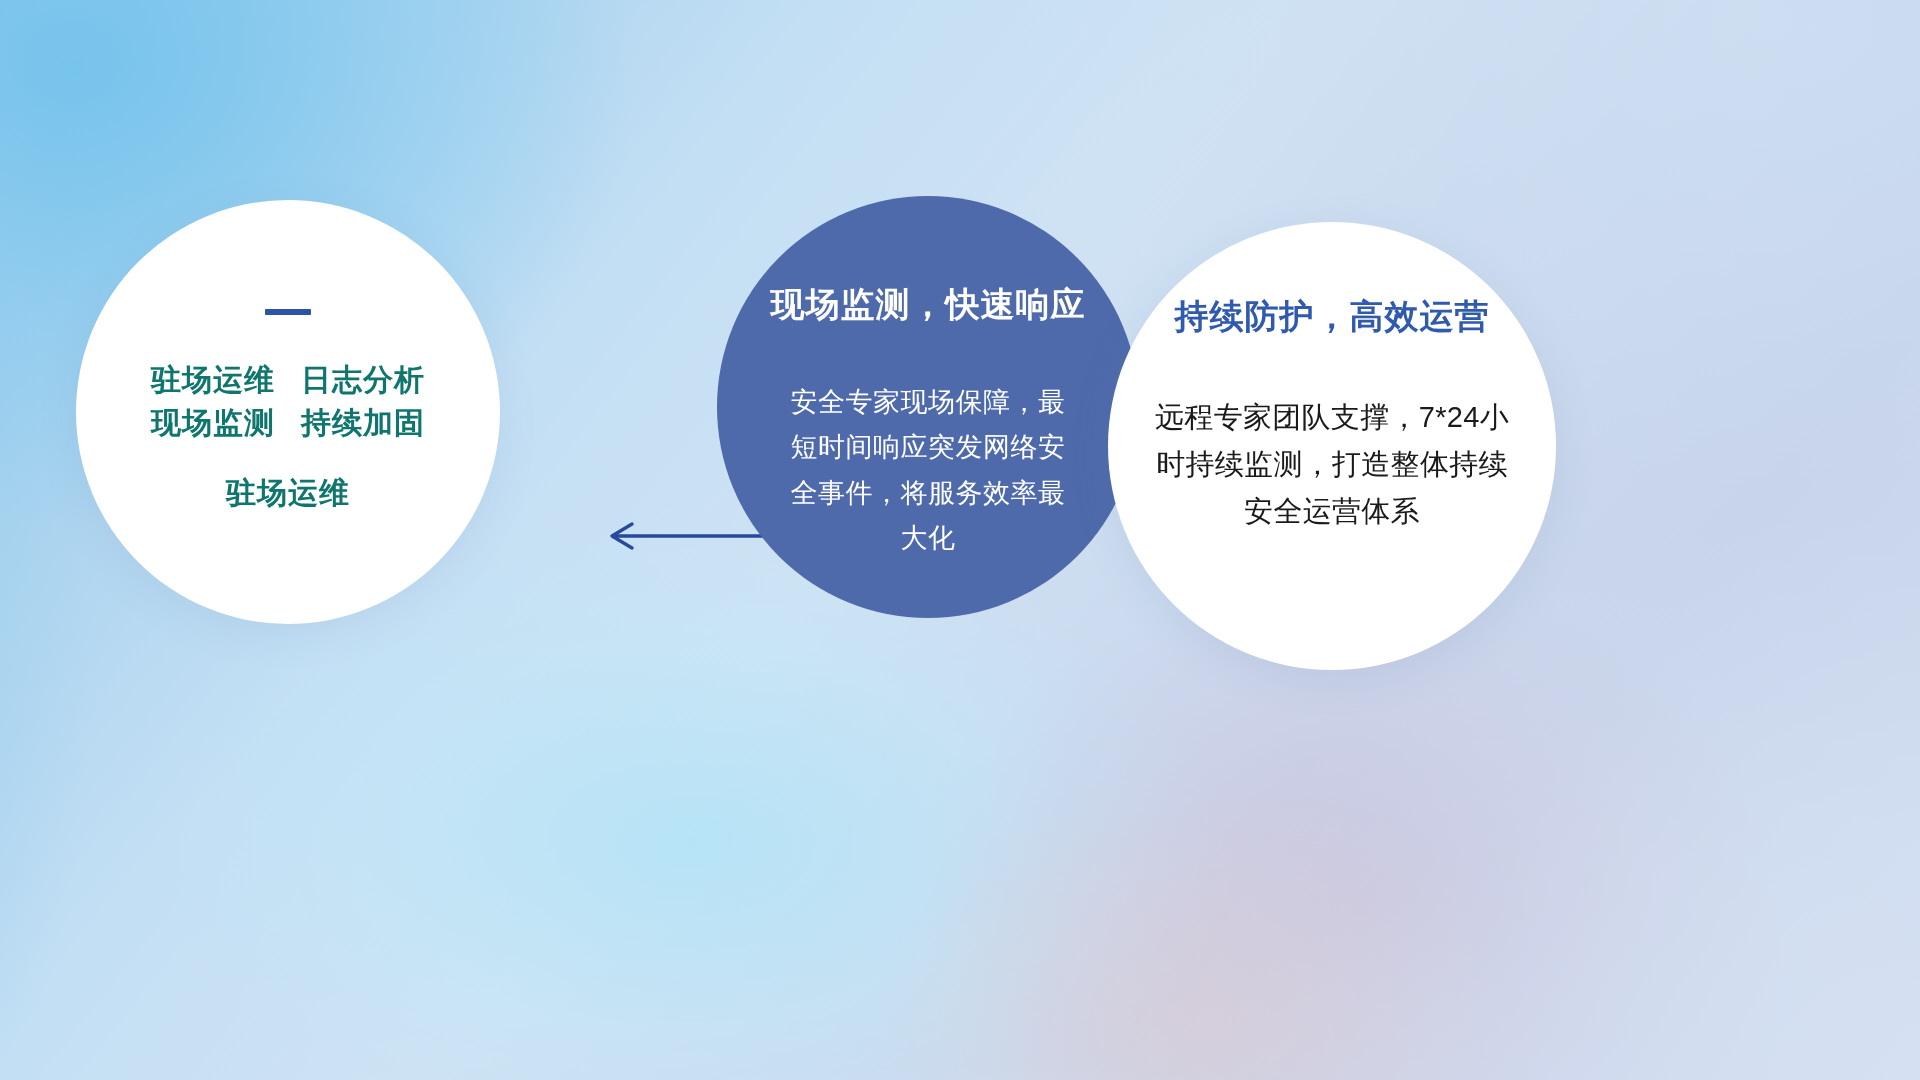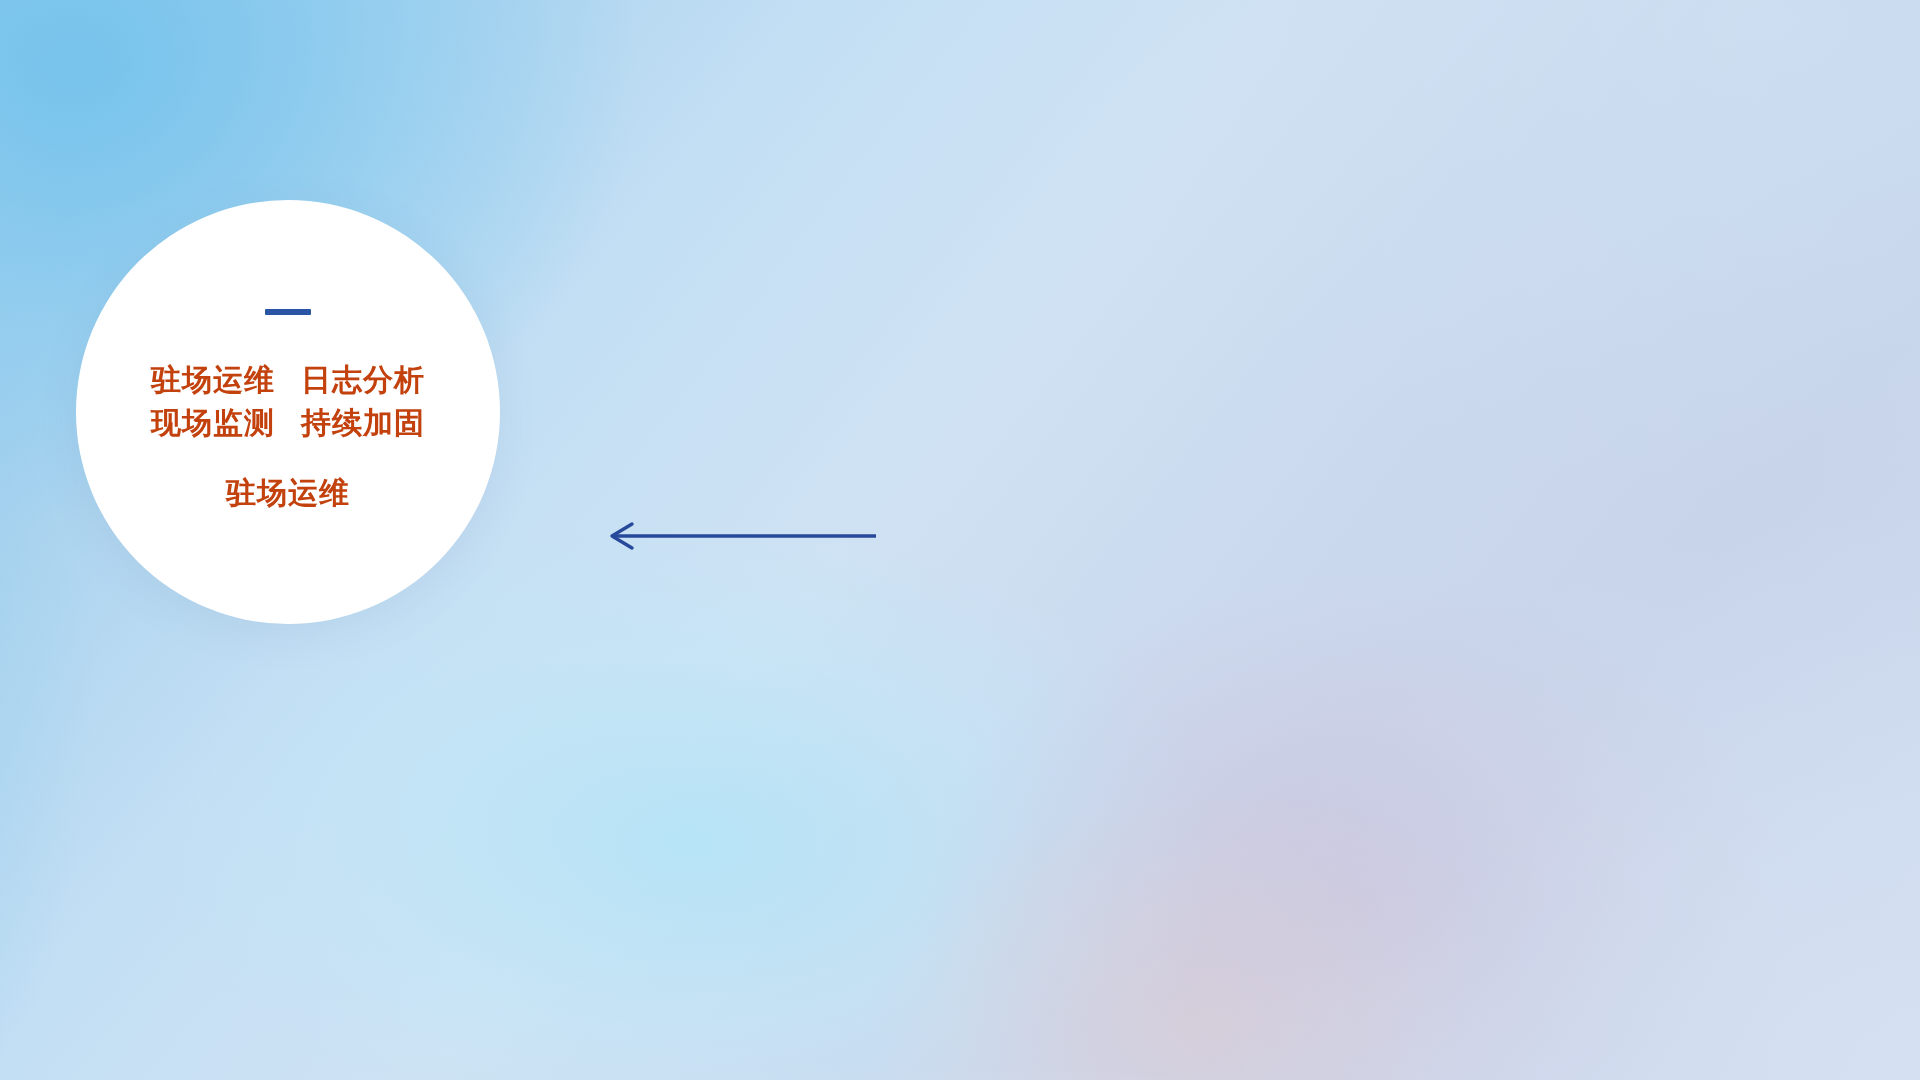--- a/index.html
+++ b/index.html
@@ -116,21 +116,21 @@
     width:46px; height:6px;
     background:#2a55a5;
     border-radius:1px;
     margin-bottom:44px;
   }
   .kw-row {
     display:flex;
     gap:26px;
     font-size:30px;
     font-weight:bold;
-    color:#c2410c;
+    color:#0f766e;
     line-height:1.42;
     letter-spacing:1px;
     white-space:nowrap;
   }
   .kw-row.single { margin-top:28px; }
 
   
   #mid-title {
     font-size:34px;
     font-weight:bold;
@@ -204,15 +204,25 @@
     <div class="kw-row single">
       <span>驻场运维</span>
     </div>
   </div>
 
   <svg id="flow-arrow" viewBox="0 0 280 40">
     <line x1="278" y1="20" x2="16" y2="20" stroke="#27499a" stroke-width="3.4"></line>
     <polyline points="34,8 14,20 34,32" fill="none" stroke="#27499a" stroke-width="3.4" stroke-linecap="round" stroke-linejoin="round"></polyline>
   </svg>
 
-
+  <div class="circle" id="circle-mid">
+    <div class="mid-inner">
+      <div id="mid-title">现场监测，快速响应</div>
+      <div id="mid-body">安全专家现场保障，最短时间响应突发网络安全事件，将服务效率最大化</div>
+    </div>
+  </div>
+
+  <div class="circle" id="circle-right">
+    <div id="right-title">持续防护，高效运营</div>
+    <div id="right-body">远程专家团队支撑，7*24小时持续监测，打造整体持续安全运营体系</div>
+  </div>
 
 </div>
 
 </body></html>

